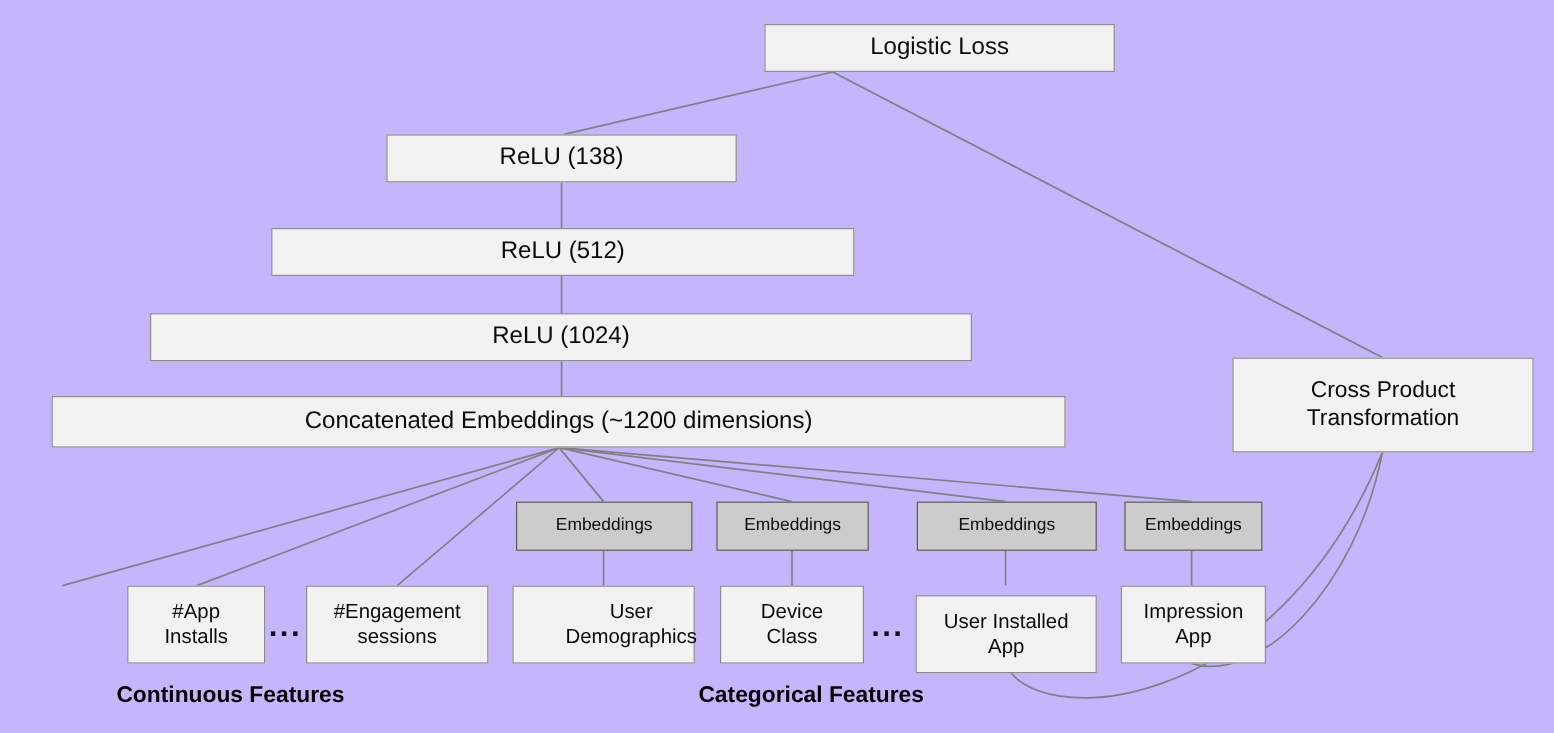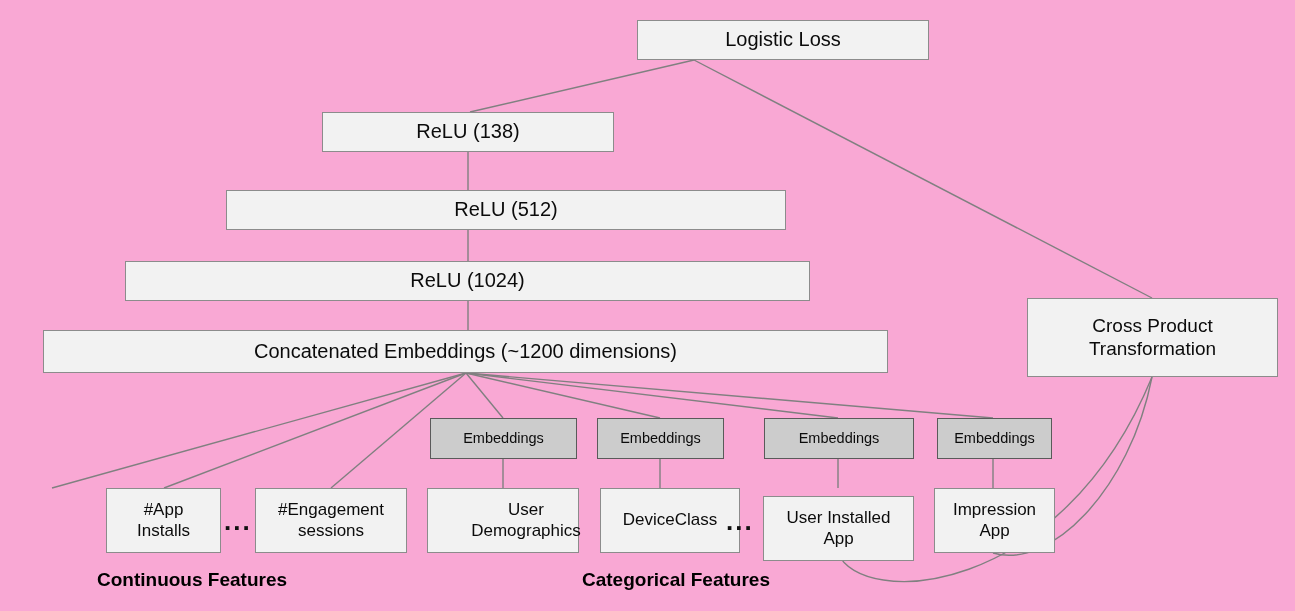--- a/index.html
+++ b/index.html
@@ -10,21 +10,21 @@
   body {
     font-family: "Liberation Sans", sans-serif;
     width: 1295px;
     height: 611px;
     overflow: hidden;
   }
   #diagram {
     position: relative;
     width: 1295px;
     height: 611px;
-    background: #f9a8d4;
+    background: #c4b5fd;
   }
   svg.edges {
     position: absolute;
     left: 0;
     top: 0;
     width: 1295px;
     height: 611px;
     pointer-events: none;
   }
   .node {
@@ -102,21 +102,21 @@
     </g>
   </svg>
 
   <div class="node light t20" style="left:637px; top:20px; width:292px; height:40px;">
     <span>Logistic Loss</span>
   </div>
 
   <div class="node light t20" style="left:322px; top:112px; width:292px; height:40px;">
     <span>ReLU (138)</span>
   </div>
-  <div class="node light t20" style="left:226px; top:190px; width:560px; height:40px;">
+  <div class="node light t20" style="left:226px; top:190px; width:486px; height:40px;">
     <span>ReLU (512)</span>
   </div>
   <div class="node light t20" style="left:125px; top:261px; width:685px; height:40px;">
     <span>ReLU (1024)</span>
   </div>
 
   <div class="node light t20" style="left:43px; top:330px; width:845px; height:43px;">
     <span>Concatenated Embeddings (~1200 dimensions)</span>
   </div>
 
@@ -145,21 +145,21 @@
   <div class="ellipsis" style="left:224px; top:508px;">...</div>
   <div class="node light t17" style="left:255px; top:488px; width:152px; height:65px; flex-direction:column;">
     <span>#Engagement</span>
     <span>sessions</span>
   </div>
 
   <div class="node light t17" style="left:427px; top:488px; width:152px; height:65px; flex-direction:column;padding-left:46px;">
     <span>User</span>
     <span>Demographics</span>
   </div>
-  <div class="node light t17" style="left:600px; top:488px; width:140px; height:65px; ">
+  <div class="node light t17" style="left:600px; top:488px; width:120px; height:65px; flex-direction:column;">
     <span>Device</span>
     <span>Class</span>
   </div>
   <div class="ellipsis" style="left:726px; top:508px;">...</div>
   <div class="node light t17" style="left:763px; top:496px; width:151px; height:65px; flex-direction:column;">
     <span>User Installed</span>
     <span>App</span>
   </div>
   <div class="node light t17" style="left:934px; top:488px; width:121px; height:65px; flex-direction:column;">
     <span>Impression</span>

